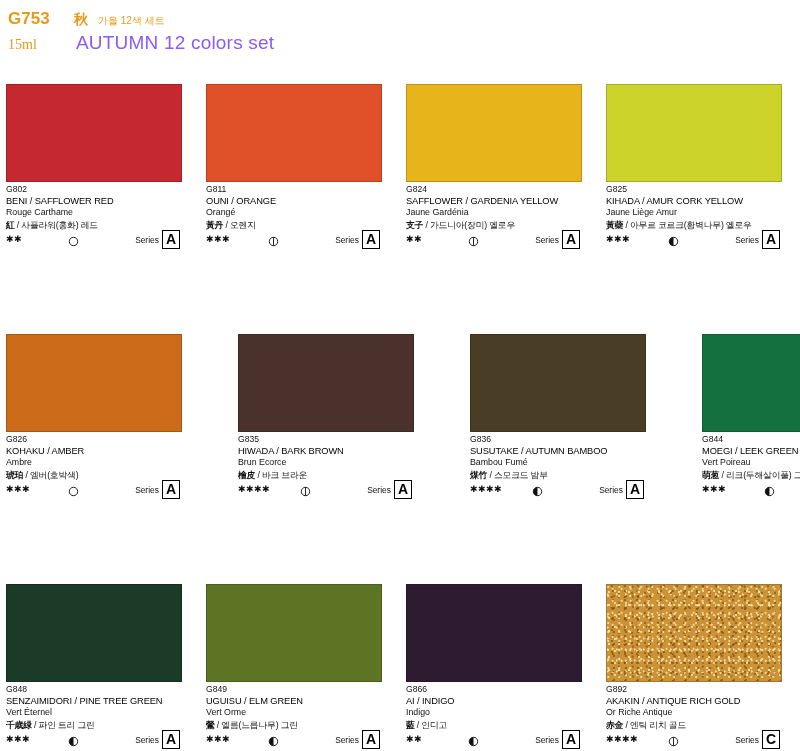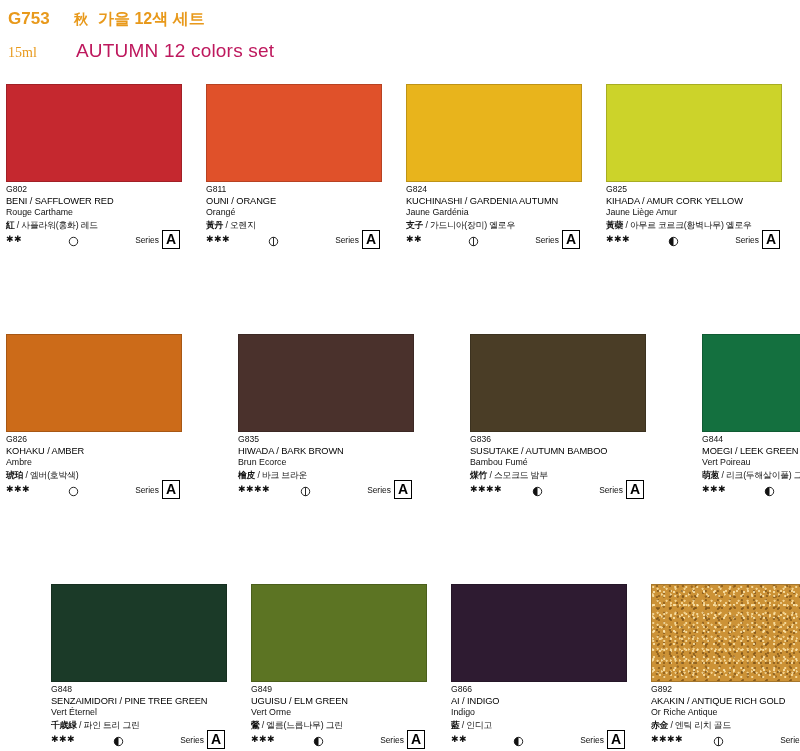--- a/index.html
+++ b/index.html
@@ -26,21 +26,21 @@
     display: flex;
     align-items: baseline;
     gap: 14px;
     line-height: 1.1;
   }
   .hdr-line2 {
     display: flex;
     align-items: baseline;
     gap: 16px;
     line-height: 1.15;
-    margin-top: 11px;
+    margin-top: 3px;
   }
   .hdr-code {
     color: #E8991B;
     font-size: 17px;
     font-weight: bold;
     letter-spacing: 0px;
     min-width: 52px;
   }
   .hdr-vol {
     color: #E8991B;
@@ -49,44 +49,44 @@
     font-family: "Liberation Serif", serif;
     min-width: 52px;
   }
   .hdr-kanji {
     color: #E8991B;
     font-size: 14px;
     font-weight: bold;
   }
   .hdr-kr {
     color: #E8991B;
-    font-size: 16px;
-    font-weight: bold;
+    font-size: 10px;
+    font-weight: normal;
     margin-left: -4px;
   }
   .hdr-en {
-    color: #be185d;
+    color: #8b5cf6;
     font-size: 19px;
     font-weight: normal;
     letter-spacing: 0.2px;
   }
 
   
   .grid {
     position: absolute;
     left: 0; top: 84px;
     width: 800px;
   }
   .row {
     display: flex;
     width: 800px;
   }
   .row-1 { height: 250px; }
   .row-2 { height: 250px; gap: 32px; }
-  .row-3 { height: 167px; padding-left: 45px; }
+  .row-3 { height: 167px; }
 
   .cell {
     width: 200px;
     position: relative;
     padding-left: 6px;
     padding-right: 4px;
   }
 
   .swatch {
     width: 176px;
@@ -252,21 +252,21 @@
                 <span class="series-label">Series</span>
                 <span class="series-letter">A</span>
               </span>
             </div>
           </div>
         </div>
         <div class="cell">
           <div class="swatch" style="background: rgb(232, 180, 28);"></div>
           <div class="info">
             <div class="line code">G824</div>
-            <div class="line name-en">KUCHINASHI / GARDENIA AUTUMN</div>
+            <div class="line name-en">SAFFLOWER / GARDENIA YELLOW</div>
             <div class="line name-fr">Jaune Gardénia</div>
             <div class="line name-kr"><span class="cjk">支子</span> / 가드니아(장미) 옐로우</div>
             <div class="footrow">
               <span class="stars">✱✱</span>
               <span class="opacity-icon"><svg viewBox="0 0 12 12" width="11" height="11">
                   <circle cx="6" cy="6" r="4.6" fill="none" stroke="#111" stroke-width="1"></circle>
                   <line x1="6" y1="1.4" x2="6" y2="10.6" stroke="#111" stroke-width="1"></line>
                 </svg></span>
               <span class="series-wrap">
                 <span class="series-label">Series</span>

